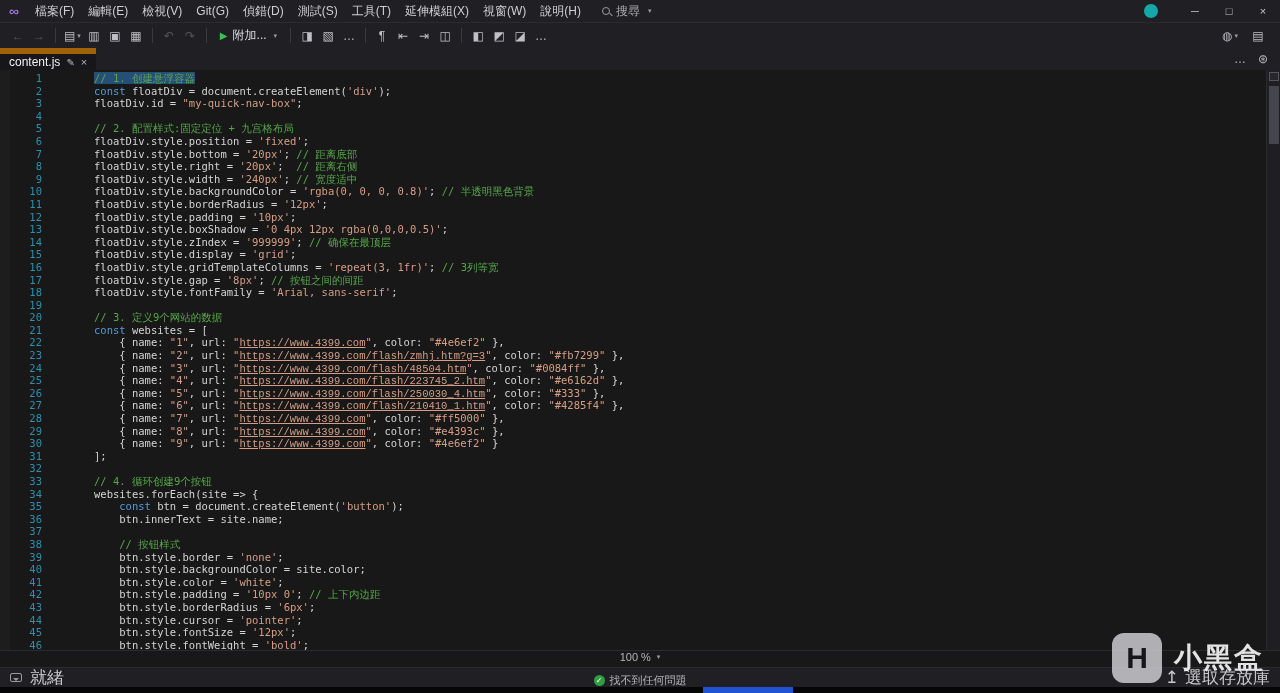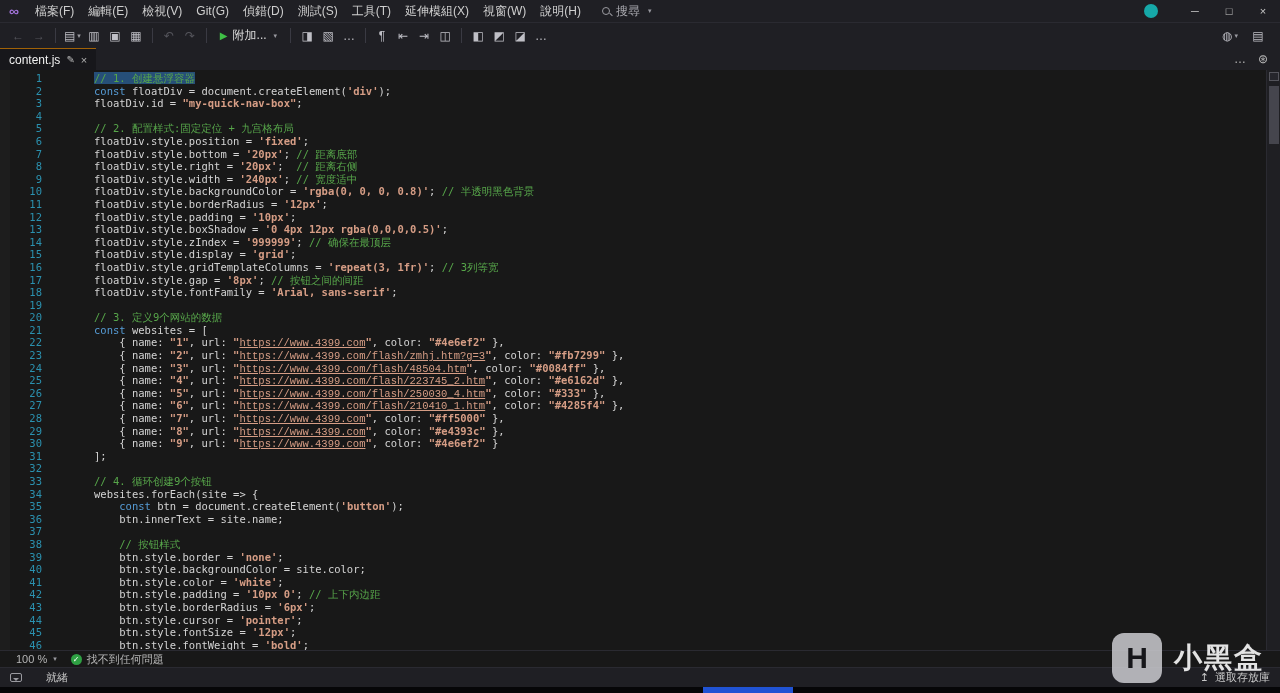--- a/index.html
+++ b/index.html
@@ -24,51 +24,51 @@
   .tb-icon { min-width:20px; height:20px; display:flex; align-items:center; justify-content:center; color:#bfbfc6; font-size:12px; border-radius:3px; padding:0 2px; }
   .tb-icon.disabled { color:#55555c; }
   .tb-sep { width:1px; height:15px; background:#3a3a43; margin:0 5px; }
   .tb-run { display:flex; align-items:center; gap:5px; color:#dcdcdc; font-size:12px; padding:0 7px; height:20px; border-radius:3px; white-space:nowrap; }
   .play { color:#3fbf46; font-size:10px; }
   .caret { font-size:7px; color:#9a9aa0; margin-left:2px; }
   .toolbar-right { margin-left:auto; display:flex; align-items:center; gap:8px; padding-right:4px; }
 
   
   .tabstrip { height:22px; background:#1f1f24; display:flex; align-items:stretch; }
-  .tab { display:flex; align-items:center; gap:6px; padding:0 9px; font-size:12px; color:#f0f0f0; background:#17171b; border-top:1px solid #a16207; white-space:nowrap; }
+  .tab { display:flex; align-items:center; gap:6px; padding:0 9px; font-size:12px; color:#f0f0f0; background:#17171b; border-top:6px solid #a16207; white-space:nowrap; }
   .tab-mod { color:#b8b8b8; font-size:10px; }
   .tab-close { color:#b0b0b0; font-size:11px; }
   .tabstrip-right { margin-left:auto; display:flex; align-items:center; gap:12px; color:#b8b8b8; padding-right:12px; font-size:12px; }
 
   
   .editor { position:relative; height:580px; background:#181818; display:flex; overflow:hidden; }
   .glyph-margin { flex:0 0 10px; background:#1d1d1d; }
   .code { flex:1; font-family:"DejaVu Sans Mono", monospace; font-size:10.5px; line-height:12.6px; padding-top:2px; white-space:pre; overflow:hidden; }
   .code-line { display:flex; height:12.6px; }
   .ln { flex:0 0 38px; text-align:right; padding-right:6px; color:#2b91af; }
   .lt { margin-left:46px; }
   .tk-d { color:#d4d4d4; }
   .tk-k { color:#569cd6;text-align:center; }
-  .tk-s { color:#d69d85;font-weight:bold; }
+  .tk-s { color:#d69d85; }
   .tk-u { color:#d69d85; text-decoration:underline;font-family:Liberation Mono, monospace; }
   .tk-c { color:#57a64a; }
   .tk-csel { color:#57a64a; background:#264f78; }
   .scrollbar { flex:0 0 14px; background:#1f1f23; border-left:1px solid #2a2a31; position:relative; }
   .split-box { position:absolute; top:2px; left:2px; width:10px; height:9px; border:1px solid #55555c; background:#26262c; }
   .scroll-thumb { position:absolute; top:16px; left:2px; width:10px; height:58px; background:#45454d; }
 
   
-  .ed-status { height:17px; background:#181818; border-top:1px solid #2a2a31; display:flex; align-items:center; font-size:11px; color:#b5b5b5; padding:0 12px; gap:10px; }
+  .ed-status { height:17px; background:#181818; border-top:1px solid #2a2a31; display:flex; align-items:center; font-size:11px; color:#b5b5b5; padding:0 4px; gap:10px;flex-direction:column; }
   .zoom-ctrl { display:flex; align-items:center; gap:4px; padding:0 4px; }
   .health { display:flex; align-items:center; gap:5px; }
   .health-dot { width:11px; height:11px; border-radius:50%; background:#2ea043; color:#fff; font-size:8px; display:flex; align-items:center; justify-content:center; }
   .doc-status { margin-left:auto; display:flex; gap:16px; color:#9a9aa0; padding-right:150px; }
 
   
-  .statusbar { height:20px; background:#1f1f24; border-top:1px solid #2a2a31; display:flex; align-items:center; font-size:11px; color:#c8c8c8; padding:0 10px; gap:24px; }
+  .statusbar { height:20px; background:#1f1f24; border-top:1px solid #2a2a31; display:flex; align-items:center; font-size:17px; color:#c8c8c8; padding:0 10px; gap:8px; }
   .chat-icon { width:12px; height:9px; border:1px solid #9a9aa0; border-radius:2px; position:relative; }
   .chat-icon::after { content:""; position:absolute; left:2px; bottom:-3px; border:3px solid transparent; border-top-color:#9a9aa0; }
   .statusbar-right { margin-left:auto; display:flex; align-items:center; gap:6px; }
 
   
   .sliver { height:6px; background:#060608; position:relative; }
   .sliver-blue { position:absolute; left:703px; width:90px; top:0; bottom:0; background:#2053d4; }
 
   
   .watermark { position:absolute; right:16px; bottom:10px; display:flex; align-items:center; gap:12px; pointer-events:none; z-index:50; }

